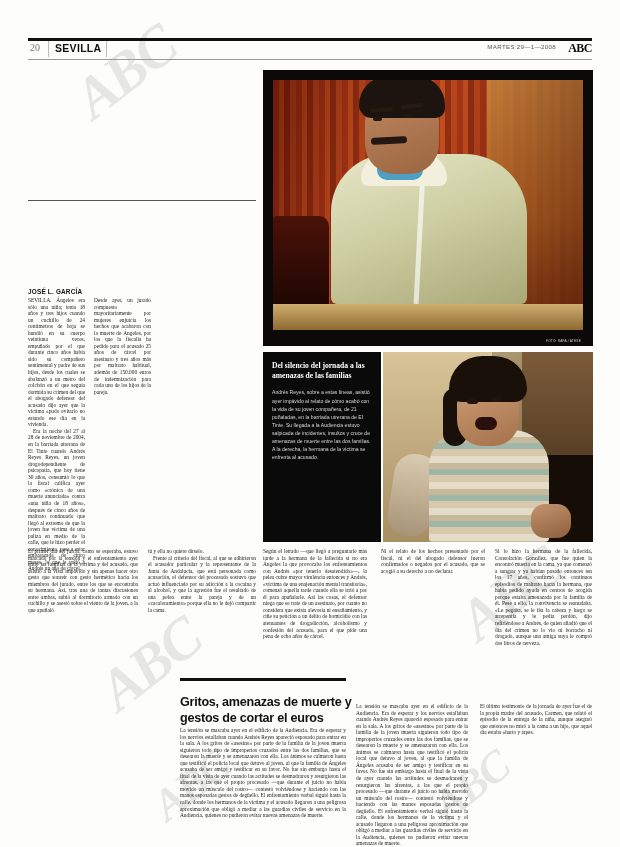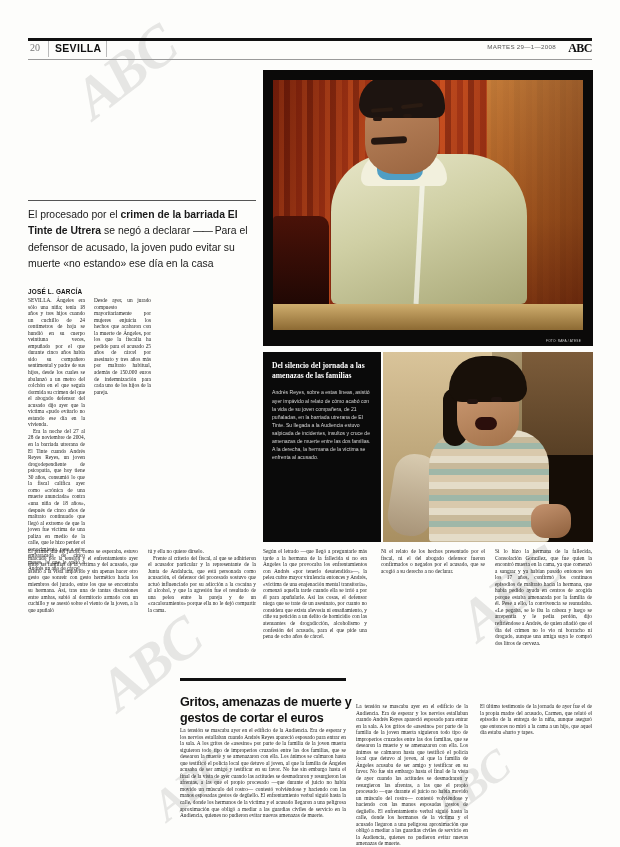--- a/index.html
+++ b/index.html
@@ -173,23 +173,20 @@
     <div class="mast-sep" style="left:20px;"></div>
     <div class="section-name">SEVILLA</div>
     <div class="mast-sep" style="left:78px;"></div>
     <div class="mast-date">MARTES 29―1―2008</div>
     <div class="mast-logo">ABC</div>
     <div class="mast-rule-bot"></div>
   </div>
 
 
   <div class="lead-rule"></div>
-  <div class="lead">
-    <span>El procesado por el </span><b>crimen de la barriada El Tinte de Utrera</b><span> se negó a declarar </span><span class="dash">——</span><span> Para el defensor de acusado, la joven pudo evitar su muerte «no estando» ese día en la casa</span>
-  </div>
 
   <div class="byline">JOSÉ L. GARCÍA</div>
 
   <div class="col c1">
     <p class="first">SEVILLA. Ángeles era sólo una niña; tenía 18 años y tres hijos cuando un cuchillo de 24 centímetros de hoja se hundió en su cuerpo veintiuna veces, empuñado por el que durante cinco años había sido su compañero sentimental y padre de sus hijos, desde los cuales se abalanzó a un metro del colchón en el que seguía dormida su crimen del que el abogado defensor del acusado dijo ayer que la víctima «pudo evitarlo no estando ese día en la vivienda.</p>
     <p>Era la noche del 27 al 28 de noviembre de 2004, en la barriada utrerana de El Tinte cuando Andrés Reyes Reyes, un joven drogodependiente de psicopatía, que hoy tiene 30 años, consumió lo que la fiscal califica ayer como «crónica de una muerte anunciada» contra «una niña de 18 años», después de cinco años de maltrato continuado que llegó al extremo de que la joven fue víctima de una paliza en medio de la calle, que le hizo perder el conocimiento, pese a estar embarazada de cinco meses, lo que le valió a Andrés un año de cárcel.</p>
   </div>
   <div class="col c2">
     <p class="first">Desde ayer, un jurado compuesto mayoritariamente por mujeres enjuicia los hechos que acabaron con la muerte de Ángeles, por los que la fiscalía ha pedido para el acusado 25 años de cárcel por asesinato y tres años más por maltrato habitual, además de 150.000 euros de indemnización para cada uno de los hijos de la pareja.</p>
   </div>

